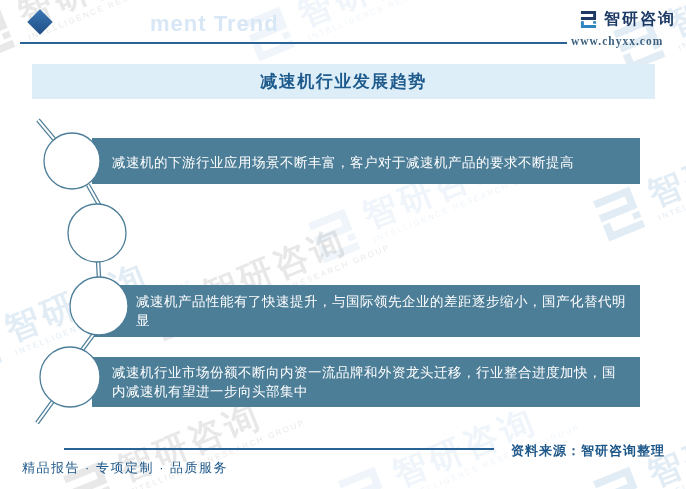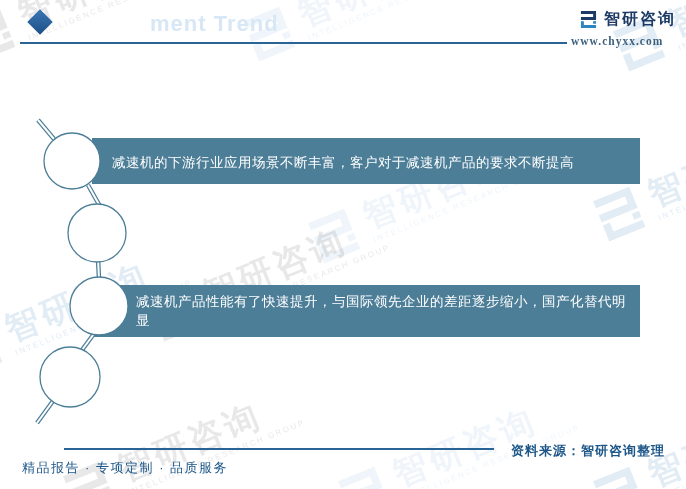--- a/index.html
+++ b/index.html
@@ -168,26 +168,32 @@
   <div class="brand">
     <svg class="brand-logo" viewBox="0 0 100 100">
       <path fill="#1d3a66" d="M14 10 H86 V52 H14 V38 H72 V24 H14 Z"></path>
       <path fill="#2e86c1" d="M14 58 H28 V76 H86 V90 H14 Z"></path>
       <rect fill="#2e86c1" x="72" y="58" width="14" height="12"></rect>
     </svg>
     <span class="brand-name">智研咨询</span>
   </div>
   <div class="brand-url">www.chyxx.com</div>
 
+  <div class="banner">
+    <span class="banner-title">减速机行业发展趋势</span>
+  </div>
 
   <div class="bar bar-1">
     <span>减速机的下游行业应用场景不断丰富，客户对于减速机产品的要求不断提高</span>
   </div>
   <div class="bar bar-3">
     <span>减速机产品性能有了快速提升，与国际领先企业的差距逐步缩小，国产化替代明显</span>
+  </div>
+  <div class="bar bar-4">
+    <span>减速机行业市场份额不断向内资一流品牌和外资龙头迁移，行业整合进度加快，国内减速机有望进一步向头部集中</span>
   </div>
 
   <svg class="rail" viewBox="0 0 120 330">
     <g stroke="#4d7e98" stroke-width="4.5">
       <line x1="18" y1="20" x2="34" y2="39"></line>
       <line x1="68" y1="85" x2="81" y2="108"></line>
       <line x1="78" y1="159" x2="79" y2="179"></line>
       <line x1="76" y1="231" x2="62" y2="250"></line>
       <line x1="33" y1="301" x2="17" y2="323"></line>
     </g>

